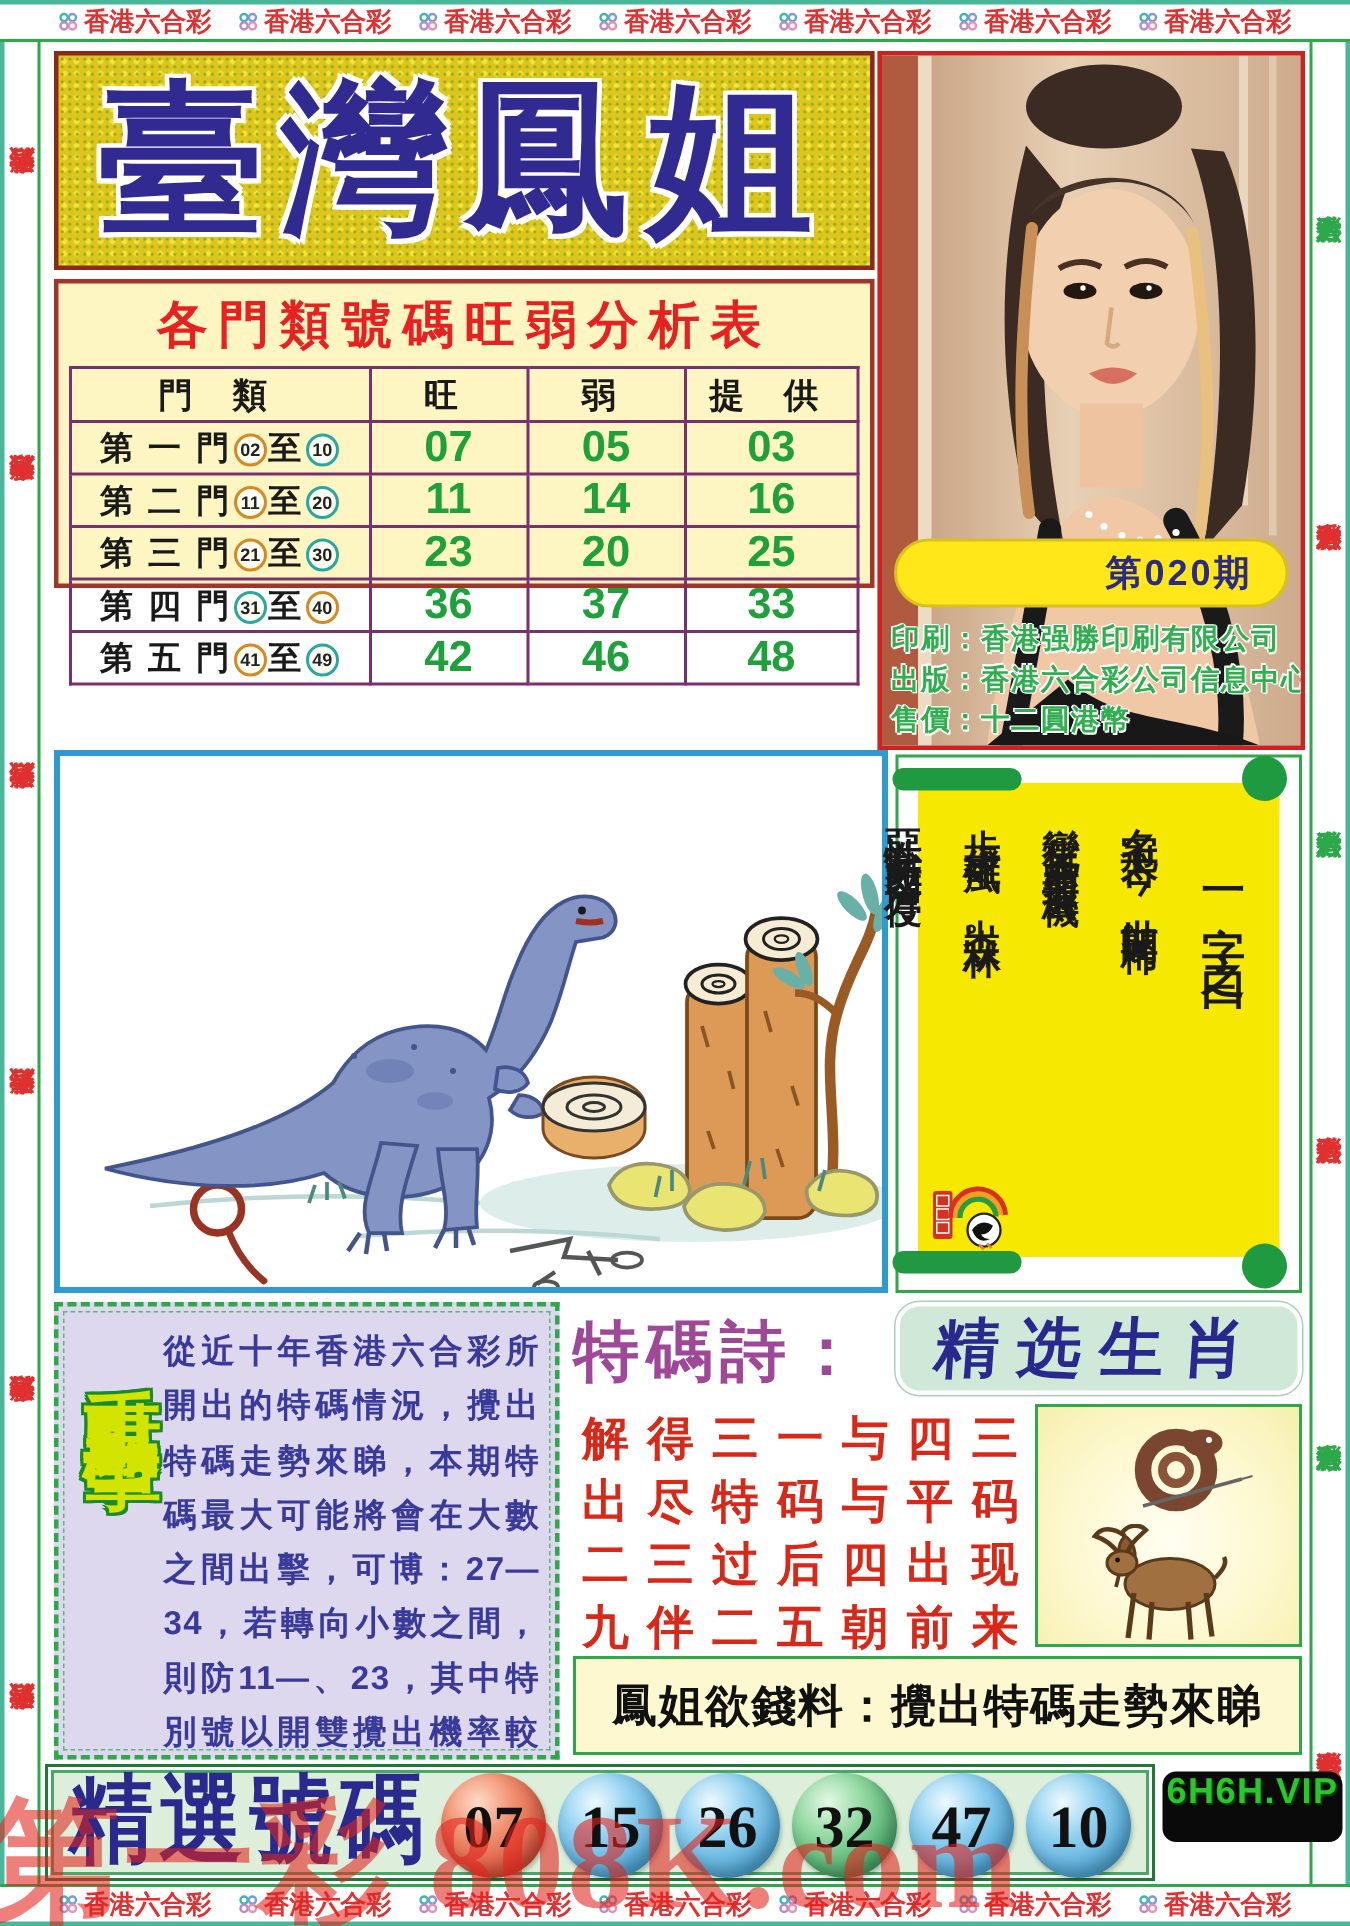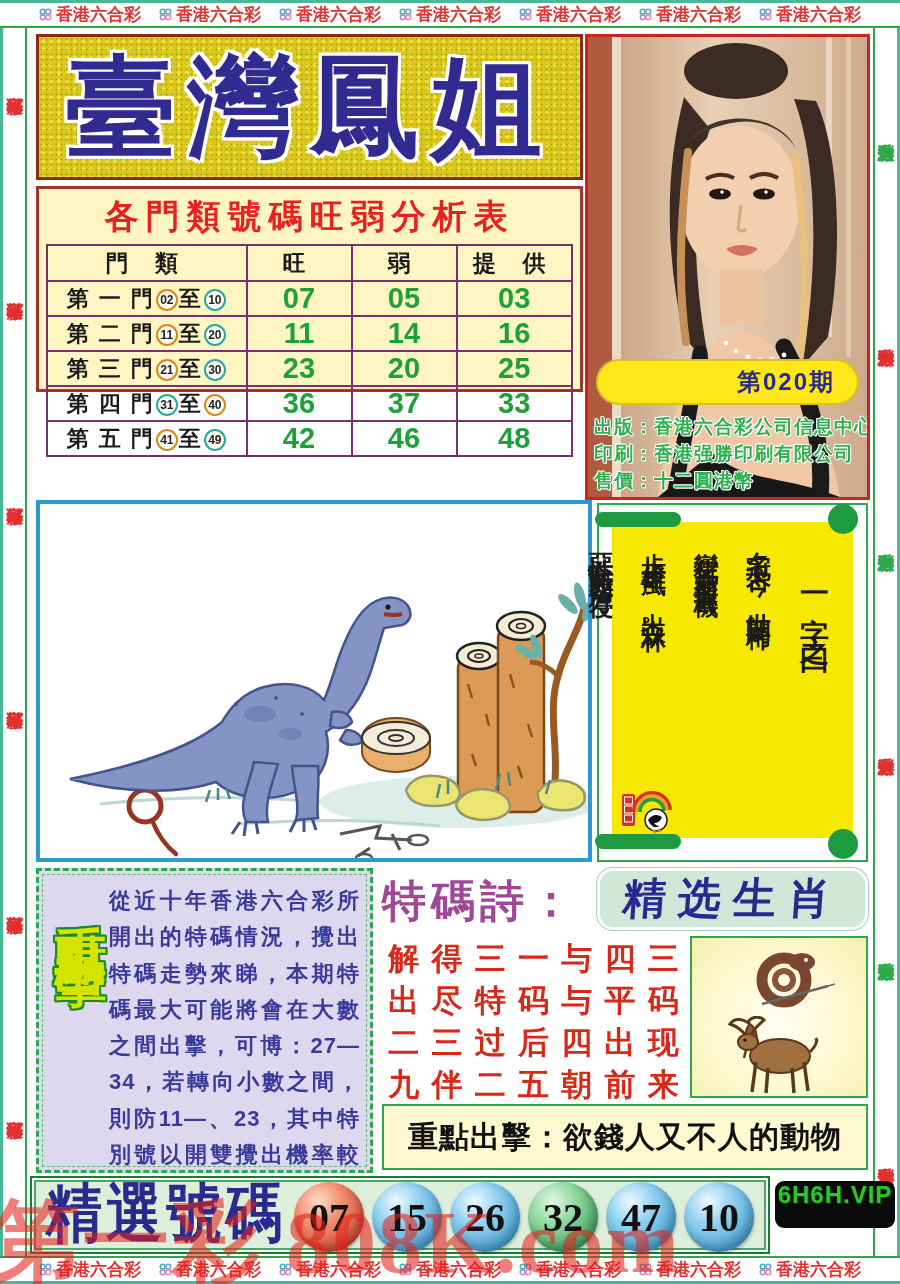--- a/index.html
+++ b/index.html
@@ -350,22 +350,22 @@
         <circle cx="172" cy="323" r="2.4"></circle>
           <circle cx="184" cy="322" r="2.4"></circle>
           <circle cx="196" cy="318" r="2.4"></circle>
         <circle cx="166" cy="334" r="3.4"></circle>
       </g>
     </svg>
     <div class="issue-pill">
       <span>第020期</span>
     </div>
     <div class="pub">
+      <div>印刷：香港强勝印刷有限公司</div>
       <div>出版：香港六合彩公司信息中心</div>
-      <div>印刷：香港强勝印刷有限公司</div>
       <div>售價：十二圓港幣</div>
     </div>
   </div>
 
   <div class="cartoon-box">
     <svg width="548" height="354" viewBox="0 0 548 354">
       <ellipse cx="420" cy="298" rx="140" ry="26" fill="#ddeeea"></ellipse>
       <path d="M60,300 Q170,288 280,298" stroke="#bcd8d4" stroke-width="3" fill="none"></path>
       <path d="M200,320 Q300,312 400,322" stroke="#bcd8d4" stroke-width="3" fill="none"></path>
 
@@ -513,21 +513,21 @@
       <path d="M28,8 C20,2 12,2 8,8 C14,10 20,14 24,20" fill="none" stroke="#5a3a1a" stroke-width="3"></path>
       <path d="M26,6 C30,0 38,0 42,4 C38,8 32,12 30,18" fill="none" stroke="#5a3a1a" stroke-width="3"></path>
       <ellipse cx="26" cy="26" rx="10" ry="8" fill="#a07040" stroke="#5a3a1a" stroke-width="2"></ellipse>
       <circle cx="23" cy="24" r="1.6" fill="#111"></circle>
       <path d="M24,34 L22,42" stroke="#5a3a1a" stroke-width="2.5"></path>
       <path d="M88,36 C94,30 96,26 94,22" fill="none" stroke="#5a3a1a" stroke-width="3"></path>
     </svg>
   </div>
 
   <div class="money">
-    <span>重點出擊：欲錢人又不人的動物</span>
+    <span>鳳姐欲錢料：攪出特碼走勢來睇</span>
   </div>
 
   <div class="numstrip">
     <div class="numlabel">精選號碼</div>
     <div class="balls">
       <div class="ball red">
           <span>07</span>
         </div>
       <div class="ball blue">
           <span>15</span>

